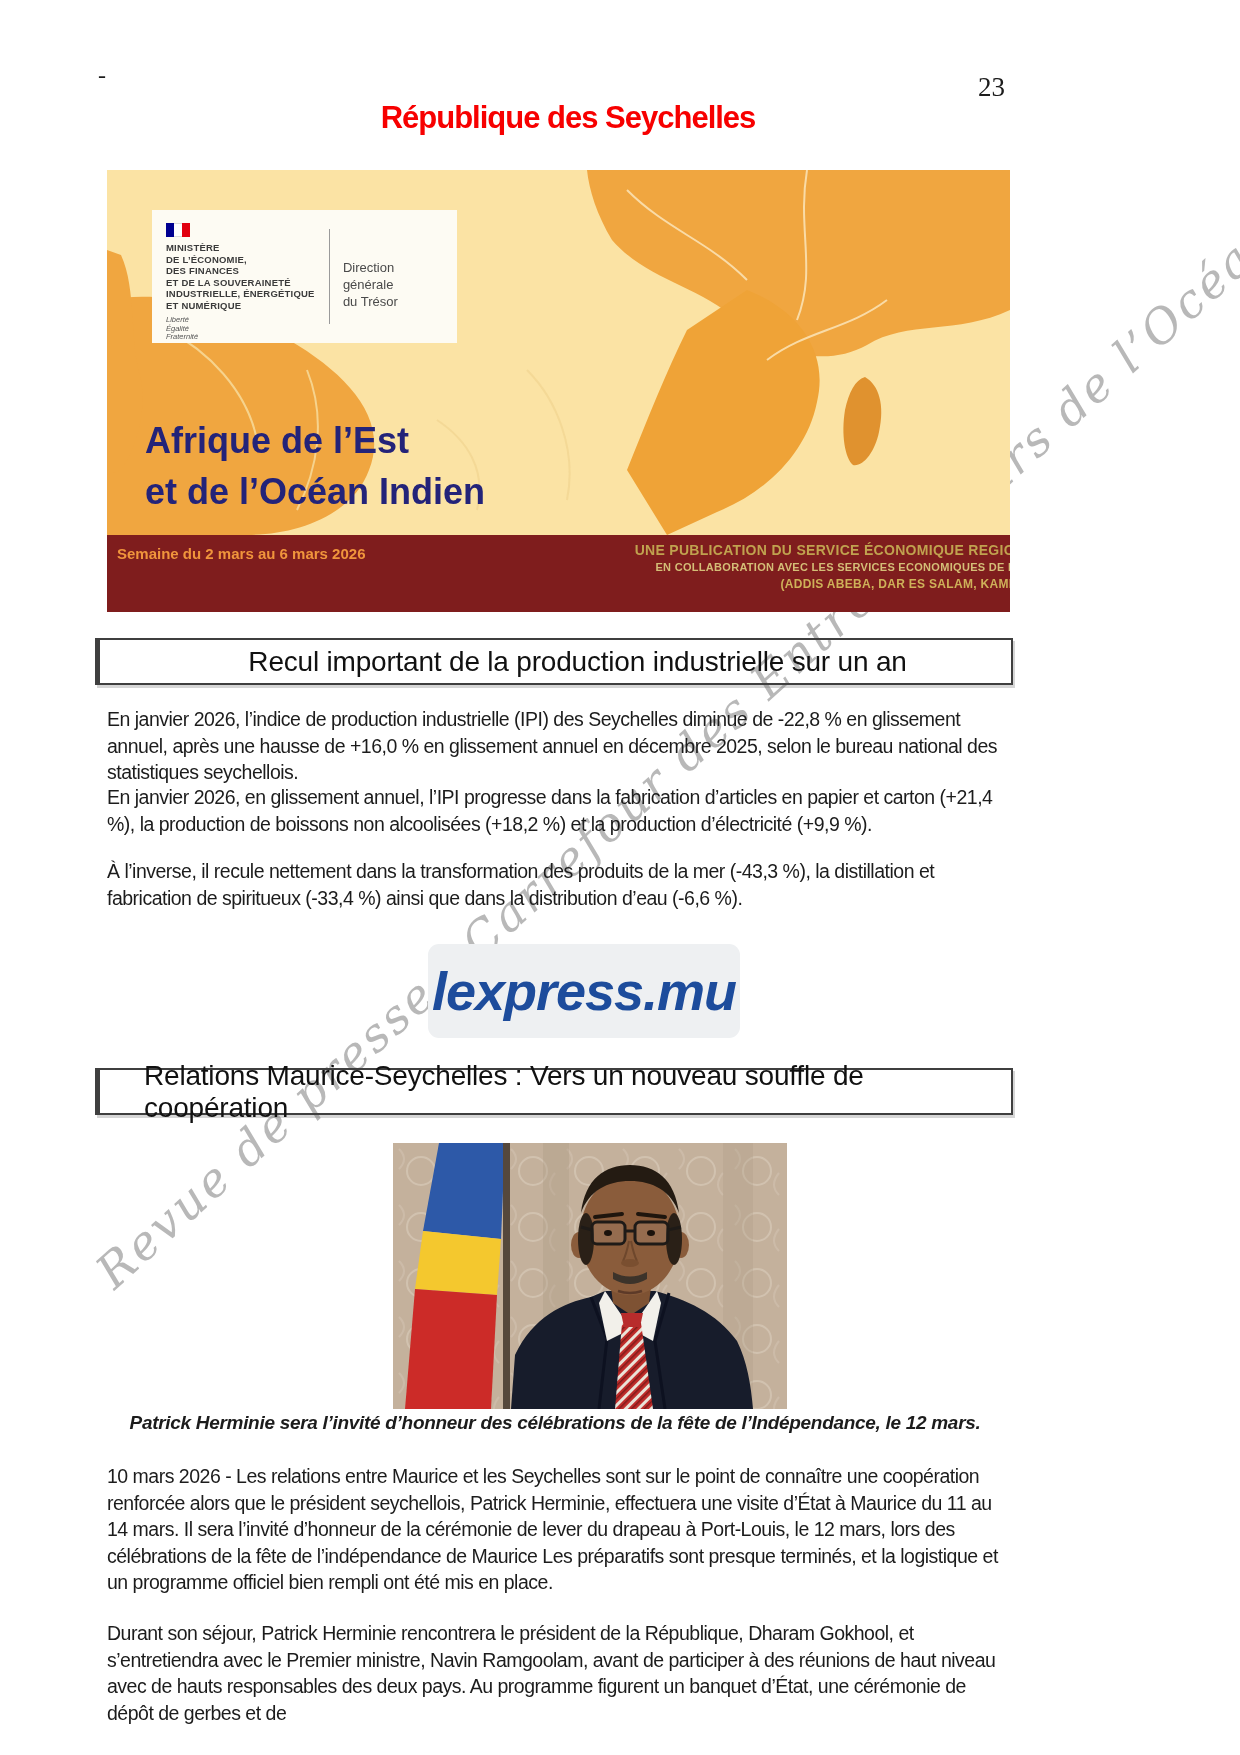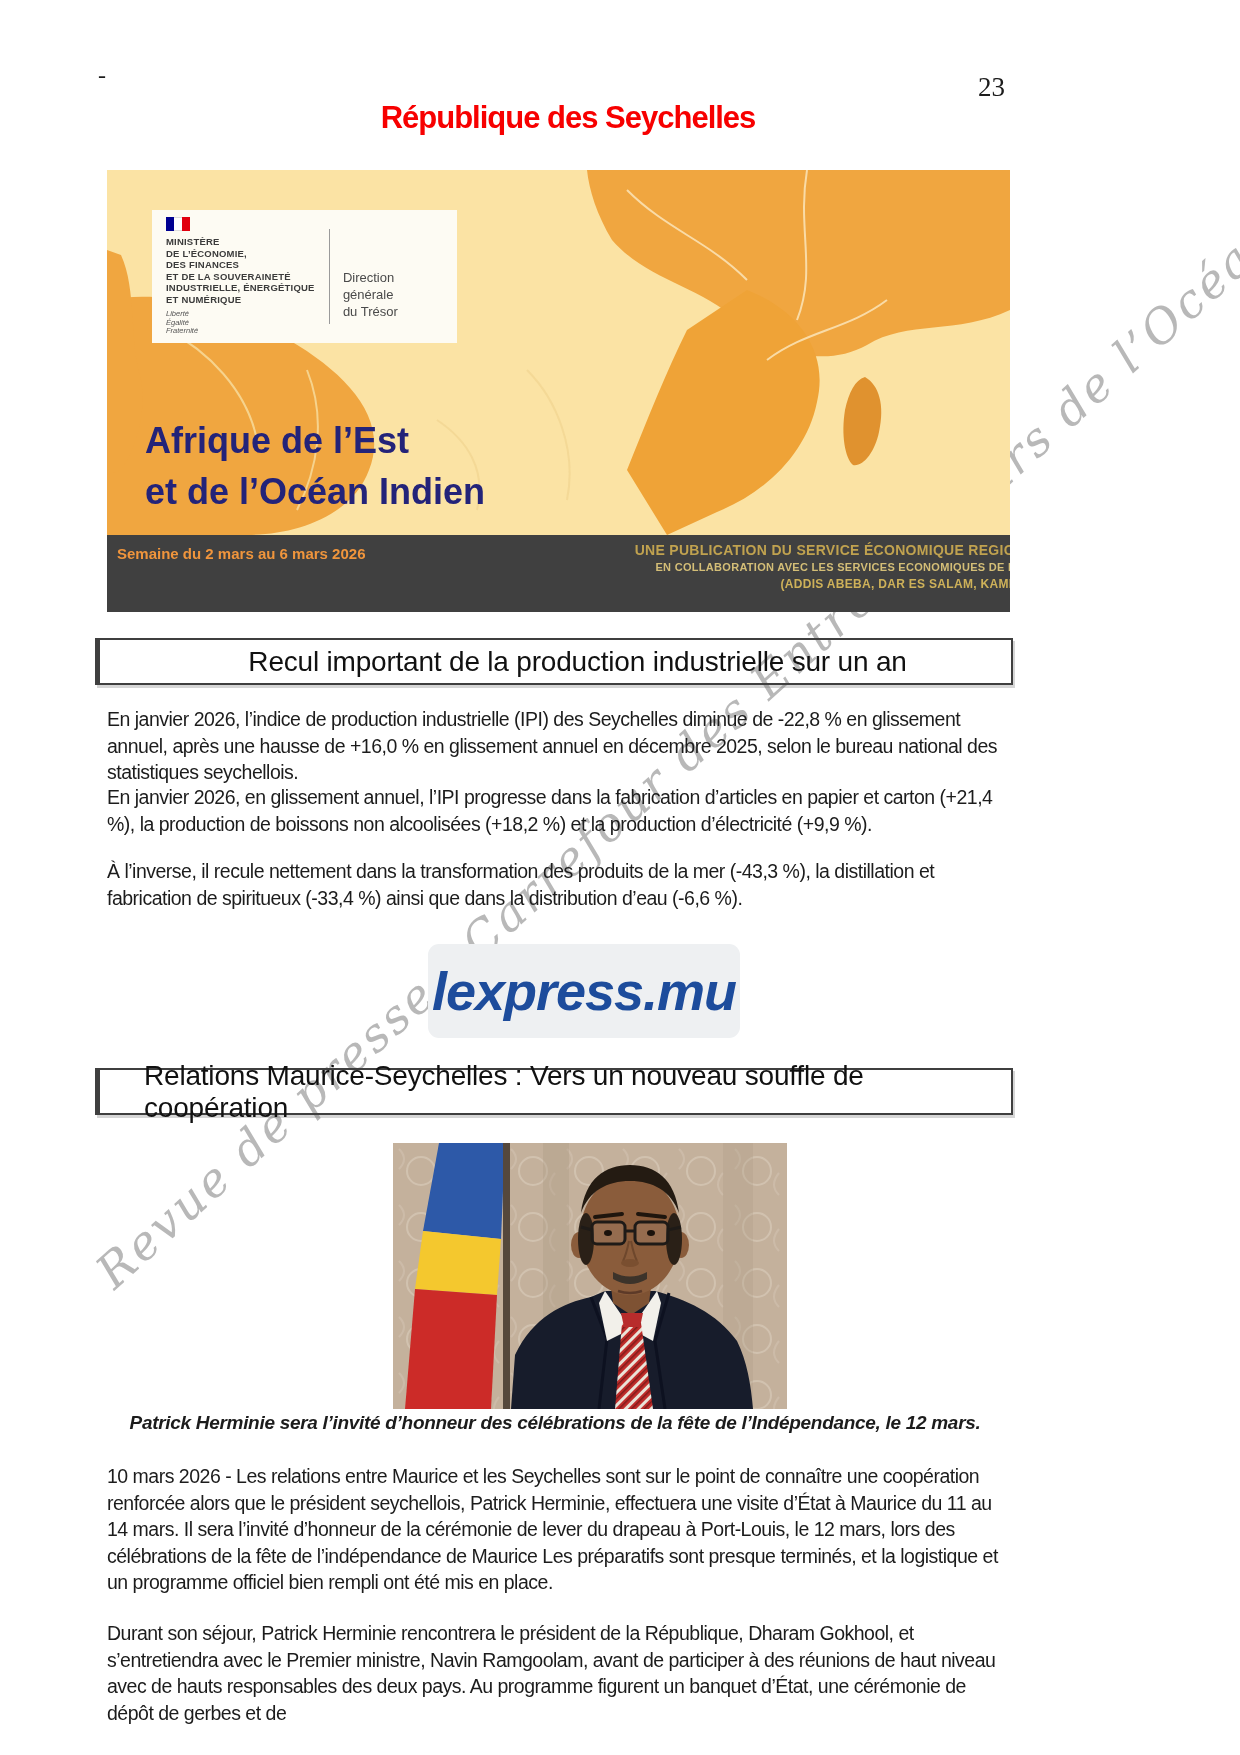--- a/index.html
+++ b/index.html
@@ -14,36 +14,36 @@
   .corner-dash{position:absolute;left:98px;top:62px;font-family:"Liberation Serif",serif;font-size:24px;z-index:2;}
   .page-number{position:absolute;left:978px;top:72px;font-family:"Liberation Serif",serif;font-size:27px;z-index:2;}
 
   .doc-title{position:absolute;left:108px;top:100px;width:920px;text-align:center;
     font-size:31px;font-weight:bold;color:#F70000;letter-spacing:-1px;z-index:2;}
 
   
   .banner{position:absolute;left:107px;top:170px;width:903px;height:442px;background:#FBE3A4;z-index:2;overflow:hidden;}
   .map-svg{position:absolute;left:0;top:0;width:903px;height:365px;}
   .ministry-box{position:absolute;left:45px;top:40px;width:305px;height:133px;background:#FDFBF3;
-    display:flex;align-items:center;padding:13px 14px;box-sizing:border-box;gap:13px;}
+    display:flex;align-items:flex-start;padding:13px 14px;box-sizing:border-box;gap:13px;}
   .min-left{width:158px;}
   .mini-flag{display:flex;width:24px;height:14px;margin-bottom:5px;}
   .mini-flag i{flex:1;}
   .mf-blue{background:#000091;}.mf-white{background:#ffffff;border-top:1px solid #ddd;border-bottom:1px solid #ddd;}
   .mf-red{background:#E1000F;}
   .min-lines{font-size:9.5px;font-weight:bold;color:#3b3b3b;line-height:11.5px;letter-spacing:.2px;}
   .motto{margin-top:5px;font-size:7.5px;font-style:italic;color:#555;line-height:8.5px;}
   .min-divider{width:1px;align-self:stretch;background:#9a9a9a;margin-top:6px;margin-bottom:6px;}
   .dgt{font-size:13px;color:#4a4a4a;line-height:17px;padding-top:36px;}
 
   .kicker{position:absolute;left:38px;top:198px;font-size:32px;color:#2E2F82;letter-spacing:.5px;}
   .region1{position:absolute;left:38px;top:250px;font-size:36px;font-weight:bold;color:#232379;}
   .region2{position:absolute;left:38px;top:301px;font-size:36px;font-weight:bold;color:#232379;}
 
-  .banner-footer{position:absolute;left:0;top:365px;width:1035px;height:77px;background:#404040;}
+  .banner-footer{position:absolute;left:0;top:365px;width:1035px;height:77px;background:#7f1d1d;}
   .week{position:absolute;left:10px;top:10px;font-size:15px;font-weight:bold;color:#F0953C;}
   .pub{position:absolute;right:8px;top:7px;text-align:right;}
   .pub1{font-size:14px;font-weight:bold;color:#C0A24F;letter-spacing:.3px;}
   .pub2{font-size:11px;font-weight:bold;color:#D4BE77;letter-spacing:.3px;margin-top:3px;}
   .pub3{font-size:12px;font-weight:bold;color:#CEB159;letter-spacing:.3px;margin-top:4px;}
 
   
   .headline-box{position:absolute;left:95px;width:918px;height:47px;border:2px solid #3f3f3f;border-left-width:5px;
     display:flex;align-items:center;justify-content:center;font-size:28px;color:#111;
     letter-spacing:-.2px;z-index:2;box-shadow:2px 3px 0 rgba(120,120,120,.30);box-sizing:border-box;background:transparent;padding-left:44px;}

